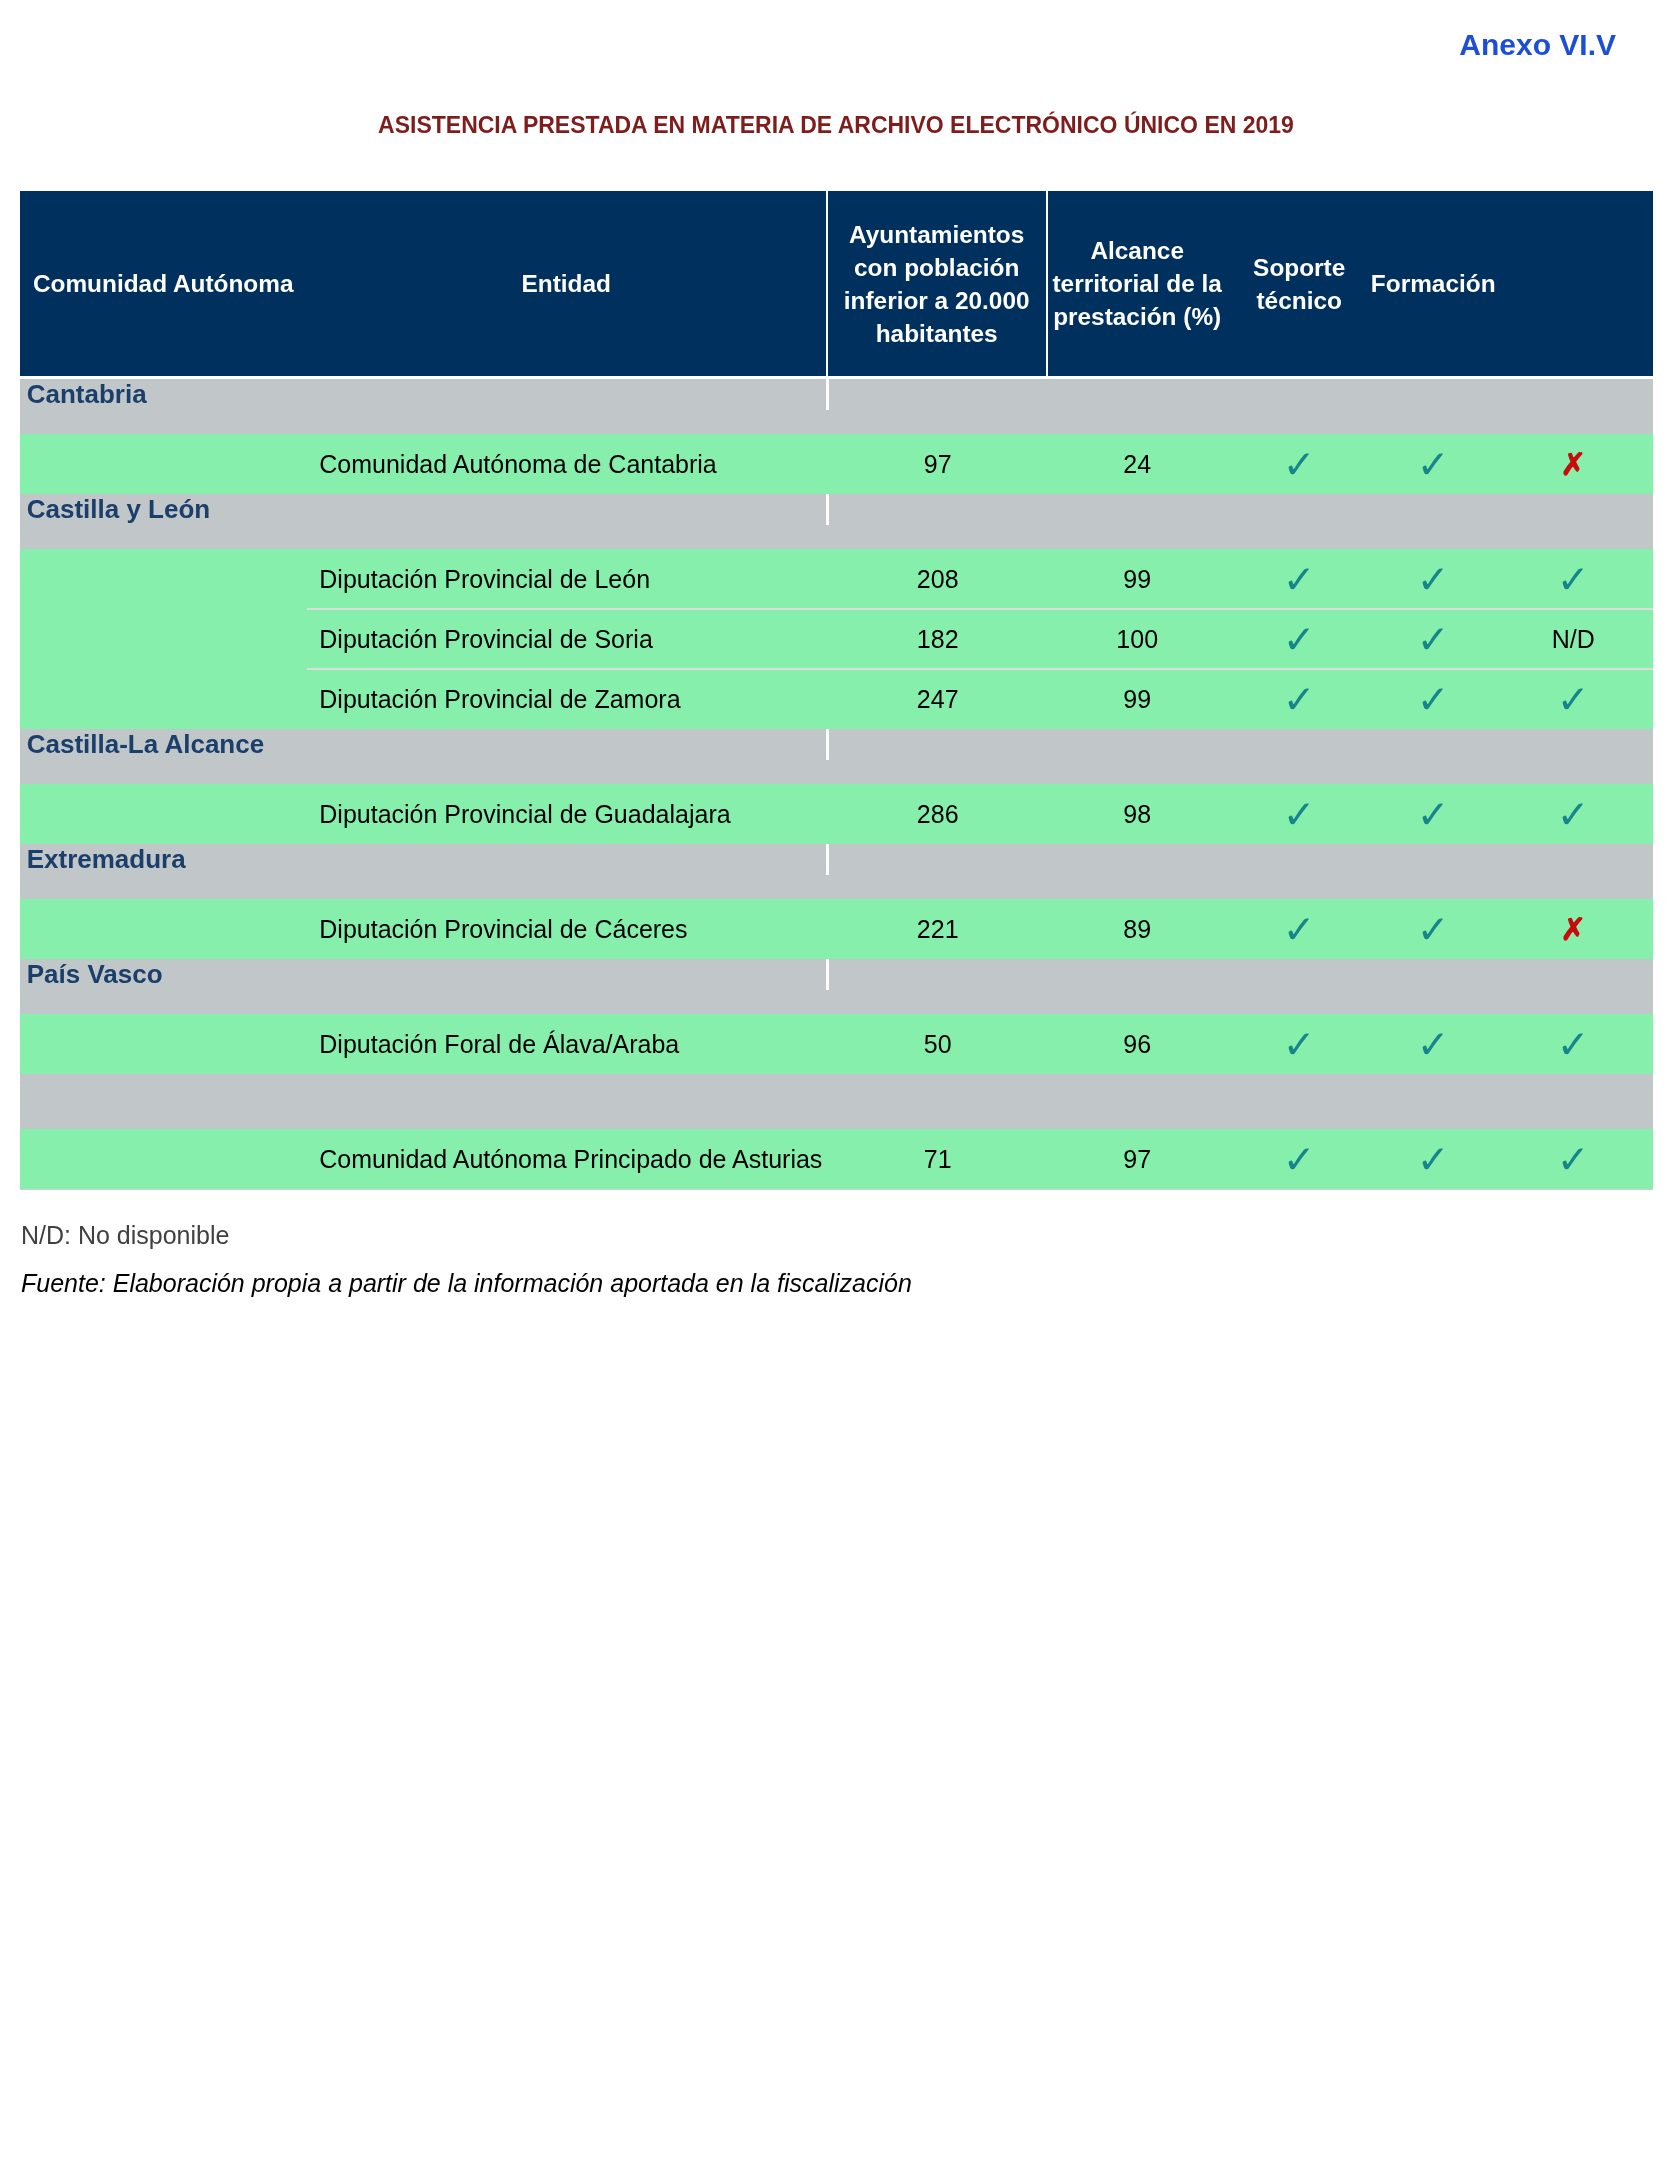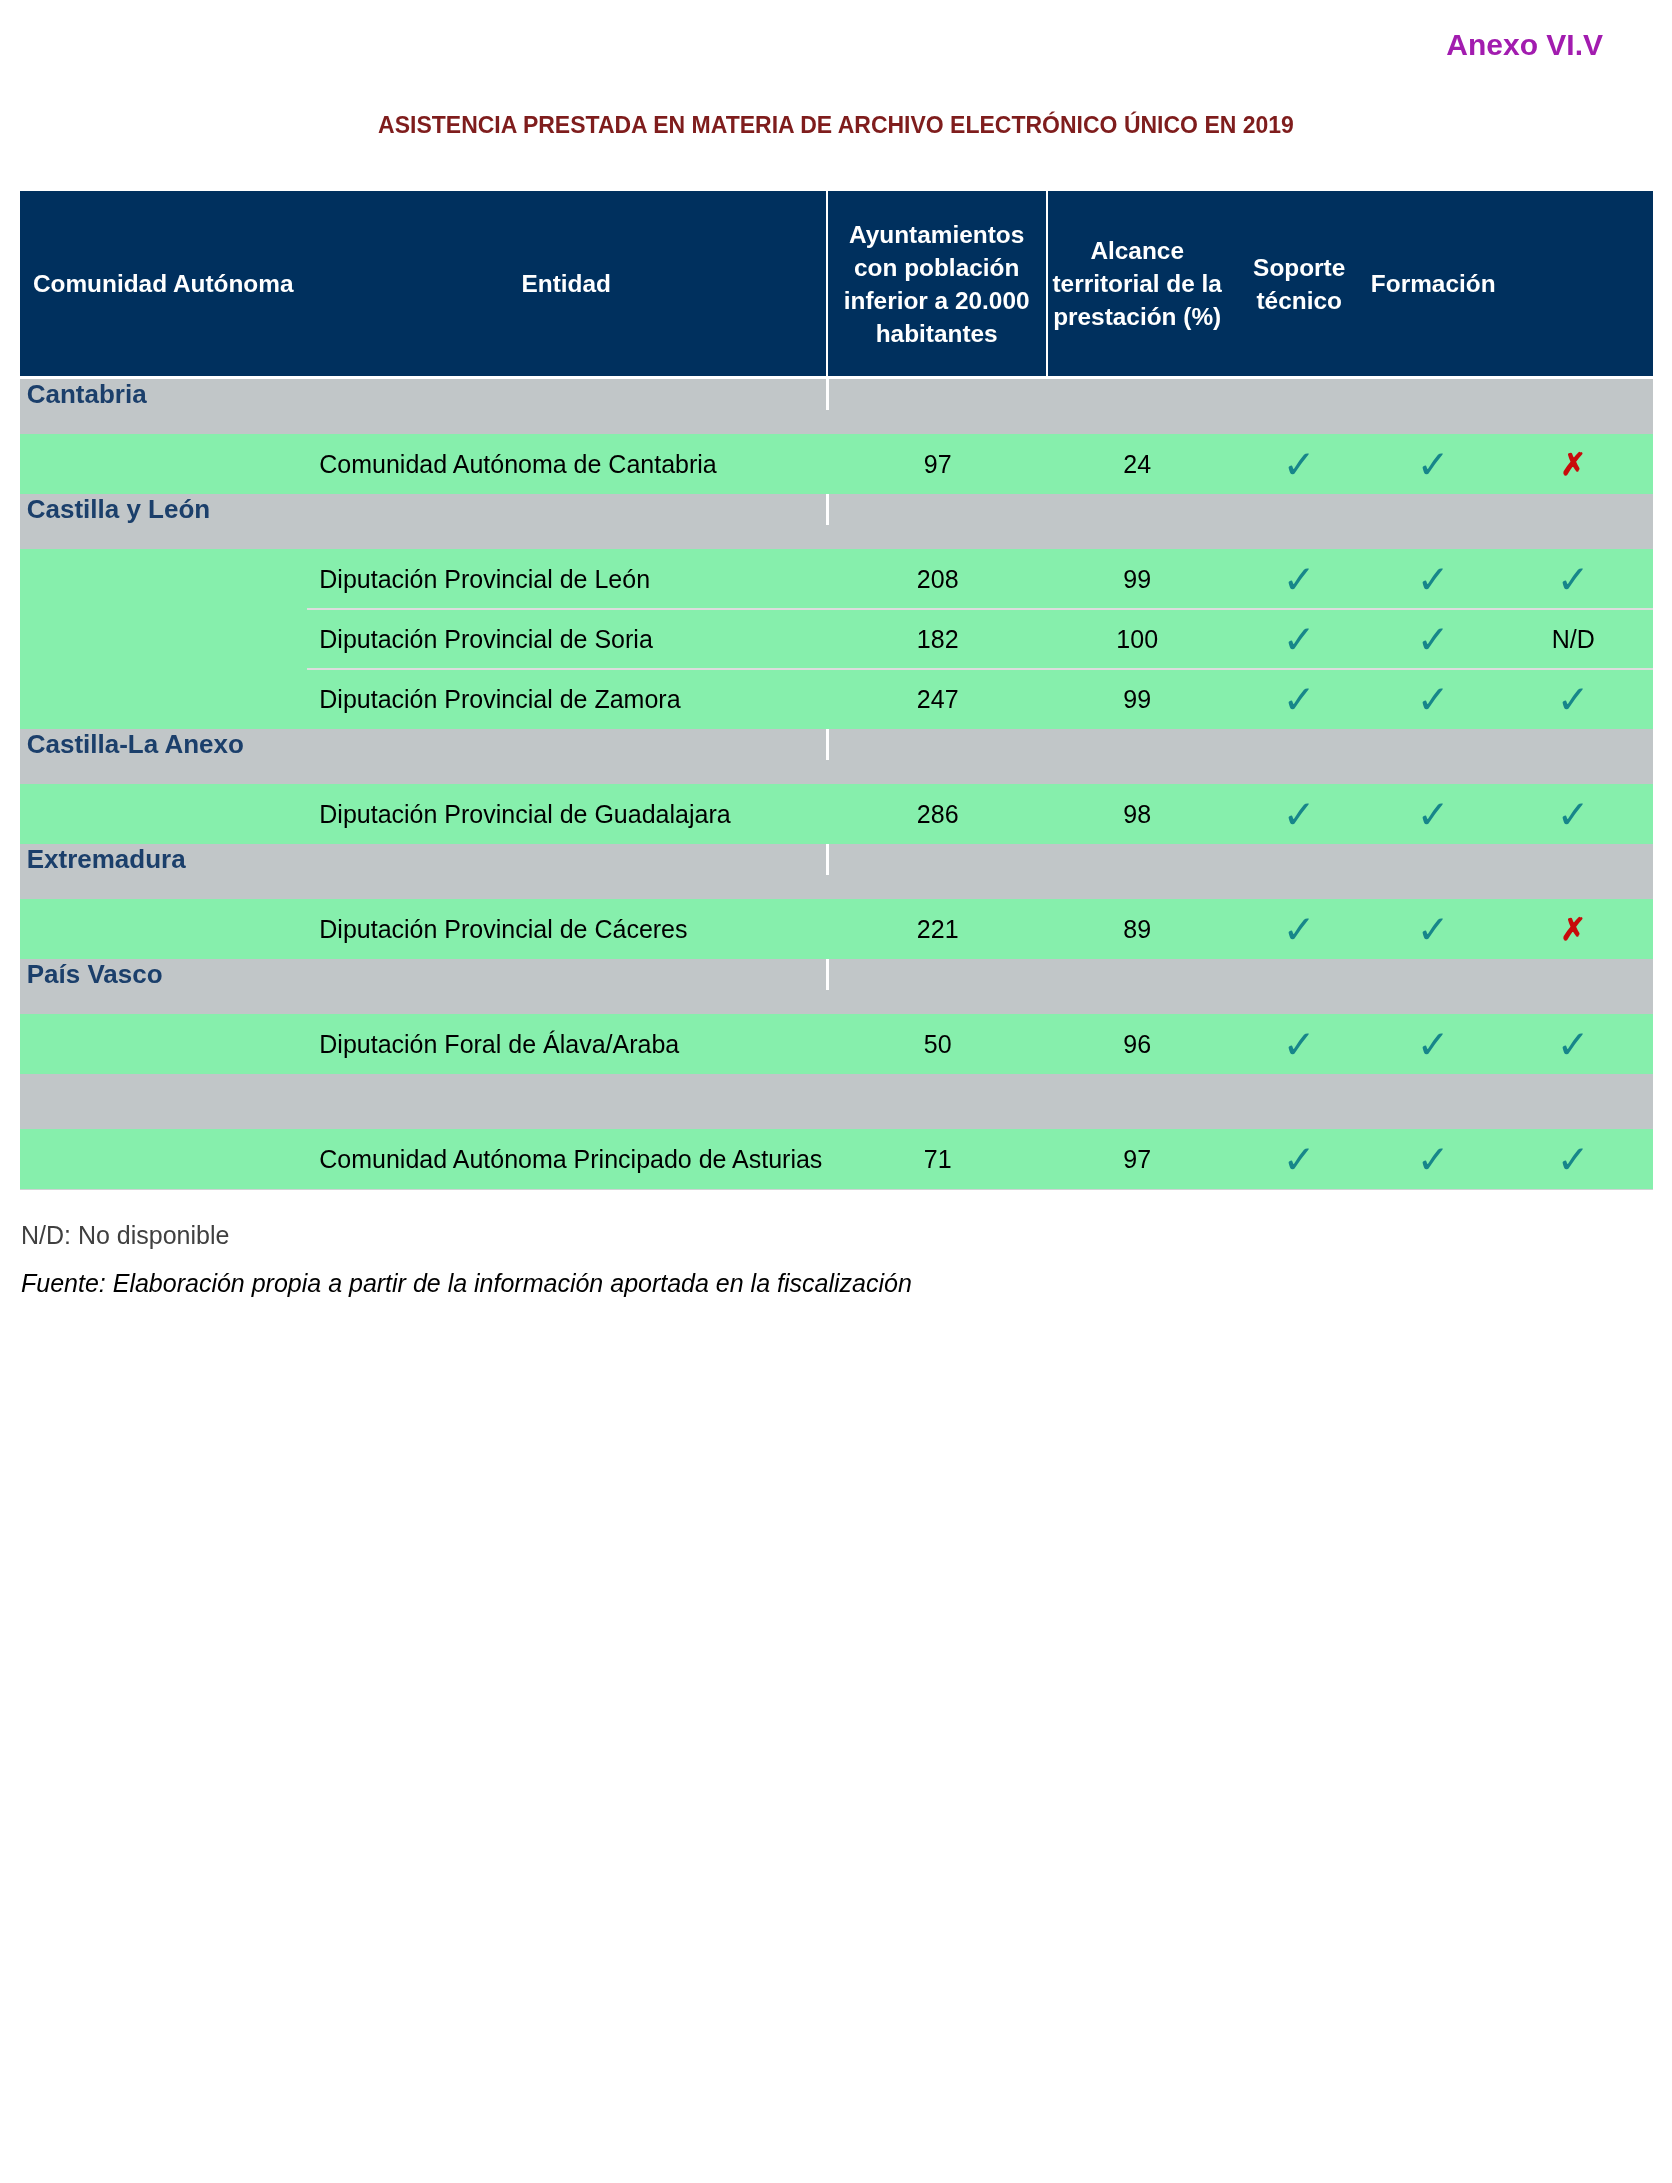--- a/index.html
+++ b/index.html
@@ -9,24 +9,24 @@
     width: 1672px;
     height: 2183px;
     background: #ffffff;
     font-family: "Liberation Sans", sans-serif;
     color: #000000;
     overflow: hidden;
   }
   .annex {
     position: absolute;
     top: 28px;
-    right: 69px;
+    right: 56px;
     font-size: 30px;
     font-weight: bold;
-    color: #a21caf;
+    color: #1d4ed8;
   }
   .title {
     position: absolute;
     top: 112px;
     left: 0;
     width: 100%;
     text-align: center;
     font-size: 23px;
     font-weight: bold;
     color: #7f1d1d;
@@ -223,21 +223,21 @@
             <span class="mark-check">✓</span>
           </div>
           <div class="cell c6">
             <span class="mark-check">✓</span>
           </div>
           <div class="cell c7">
             <span class="mark-check">✓</span>
           </div>
         </div>
         <div class="row group">
-          <div class="group-label">Castilla-La Anexo</div>
+          <div class="group-label">Castilla-La Alcance</div>
           <div class="group-fill"></div>
         </div>
         <div class="row data">
           <div class="cell c1"></div>
           <div class="cell c2 entidad">Diputación Provincial de Guadalajara</div>
           <div class="cell c3">286</div>
           <div class="cell c4">98</div>
           <div class="cell c5">
             <span class="mark-check">✓</span>
           </div>

